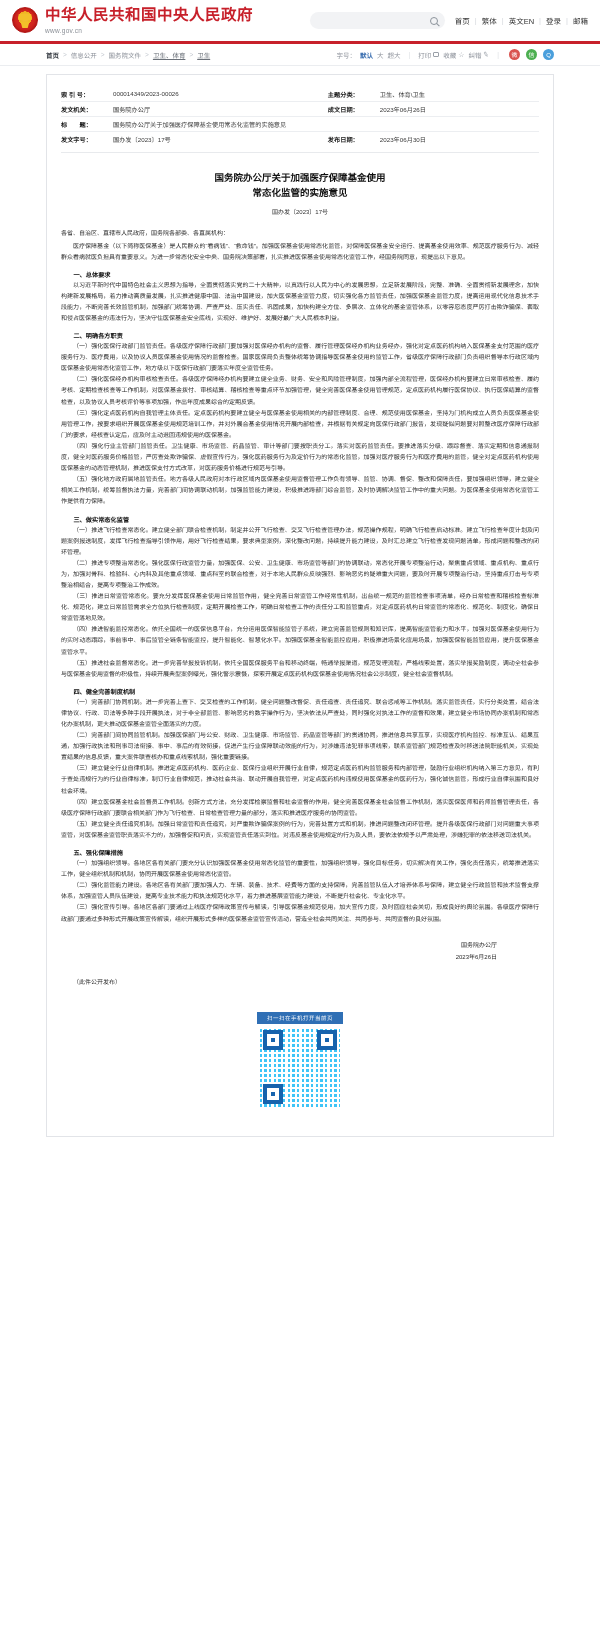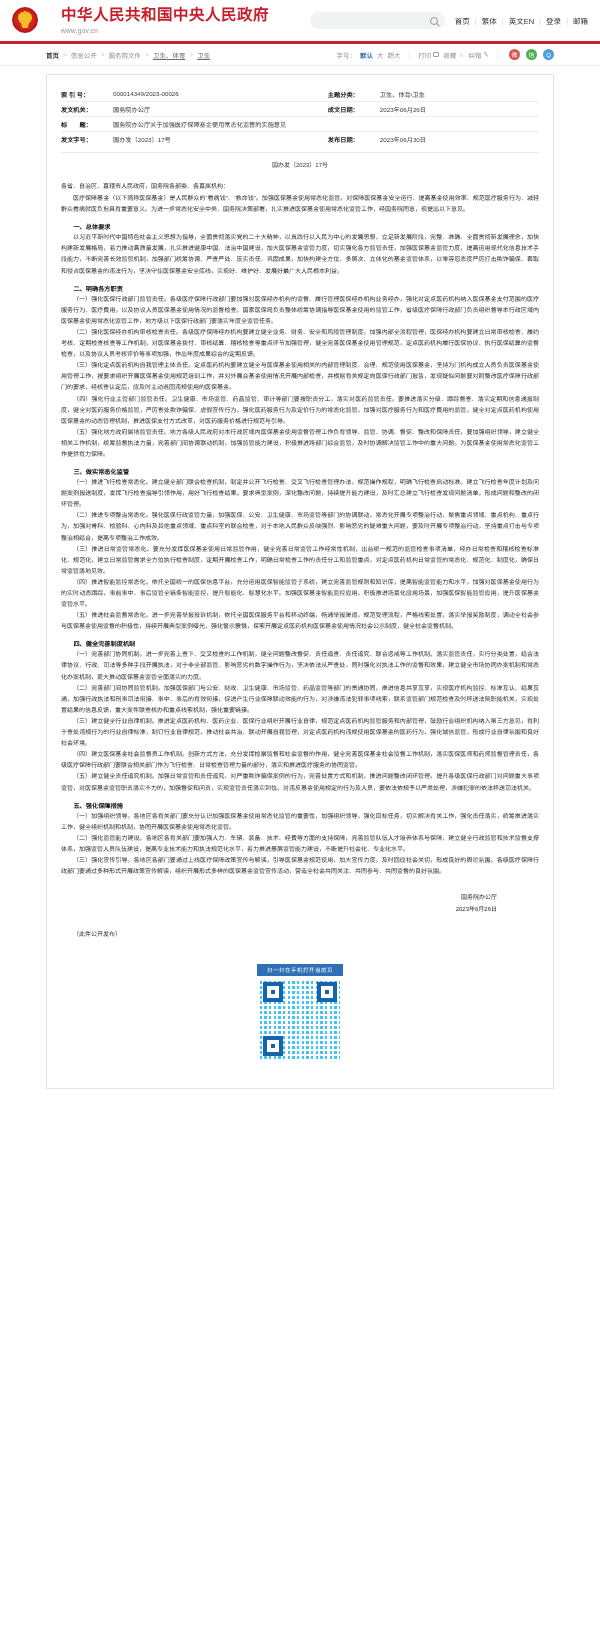--- a/index.html
+++ b/index.html
@@ -16,21 +16,21 @@
   
   .site-header{
     position:relative;
     height:44px;
     background:#ffffff;
     border-bottom:3px solid #c7202a;
     display:flex;
     align-items:center;
     padding:0 12px;
   }
-  .brand{ display:flex; align-items:center; gap:23px; }
+  .brand{ display:flex; align-items:center; gap:7px; }
   .emblem{
     width:26px;height:26px;border-radius:50%;
     background:radial-gradient(circle at 50% 42%, #f5c542 0%, #f0b21e 36%, #d4281f 37%, #c5181a 100%);
     border:1px solid #b01515;
     position:relative;flex:0 0 auto;
     box-shadow:inset 0 0 3px rgba(120,0,0,.6);
   }
   .emblem:before{
     content:"";position:absolute;left:50%;top:6px;transform:translateX(-50%);
     width:13px;height:6px;background:#f3c02a;border-radius:1px;
@@ -241,20 +241,24 @@
       <td class="k">发文字号：</td>
       <td class="v">国办发〔2023〕17号</td>
       <td class="col2k">发布日期：</td>
       <td class="v">2023年06月30日</td>
     </tr>
   </tbody>
     </table>
 
   <div class="divider"></div>
 
+  <div class="doc-title">
+    <div>国务院办公厅关于加强医疗保障基金使用</div>
+    <div>常态化监管的实施意见</div>
+  </div>
   <div class="doc-num">国办发〔2023〕17号</div>
 
   <div class="addressee">各省、自治区、直辖市人民政府，国务院各部委、各直属机构：</div>
   <p class="bp">医疗保障基金（以下简称医保基金）是人民群众的“看病钱”、“救命钱”。加强医保基金使用常态化监管，对保障医保基金安全运行、提高基金使用效率、规范医疗服务行为、减轻群众看病就医负担具有重要意义。为进一步常态化安全中央、国务院决策部署，扎实推进医保基金使用常态化监管工作，经国务院同意，现提出以下意见。</p>
 
   <div id="sections-host">
       <h3 class="sec">一、总体要求</h3>
       <p class="bp">以习近平新时代中国特色社会主义思想为指导，全面贯彻落实党的二十大精神，以真践行以人民为中心的发展思想，立足新发展阶段，完整、准确、全面贯彻新发展理念，加快构建新发展格局，着力推动高质量发展，扎实推进健康中国、法治中国建设，加大医保基金监管力度，切实强化各方监管责任，加强医保基金监管力度，提高运用现代化信息技术手段能力，不断完善长效监管机制，加强部门统筹协调、严查严处、压实责任、巩固成果，加快构建全方位、多层次、立体化的基金监管体系，以零容忍态度严厉打击欺诈骗保、套取和侵占医保基金的违法行为，坚决守住医保基金安全底线，实现好、维护好、发展好最广大人民根本利益。</p>
       <h3 class="sec">二、明确各方职责</h3>
       <p class="bp">（一）强化医保行政部门监管责任。各级医疗保障行政部门要加强对医保经办机构的监督、履行管理医保经办机构业务经办，强化对定点医药机构纳入医保基金支付范围的医疗服务行为、医疗费用，以及协议人员医保基金使用情况的监督检查。国家医保局负责整体统筹协调指导医保基金使用的监管工作，省级医疗保障行政部门负责组织督导本行政区域内医保基金使用常态化监管工作，地方级以下医保行政部门要落实年度全监管任务。</p>

